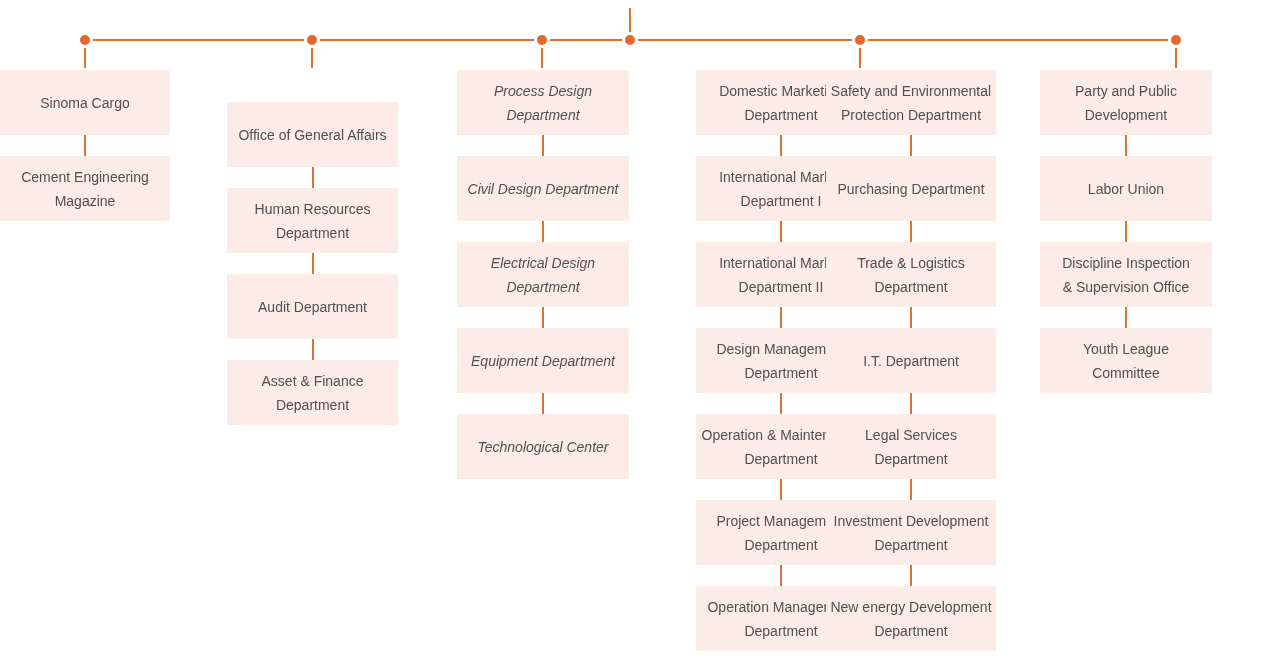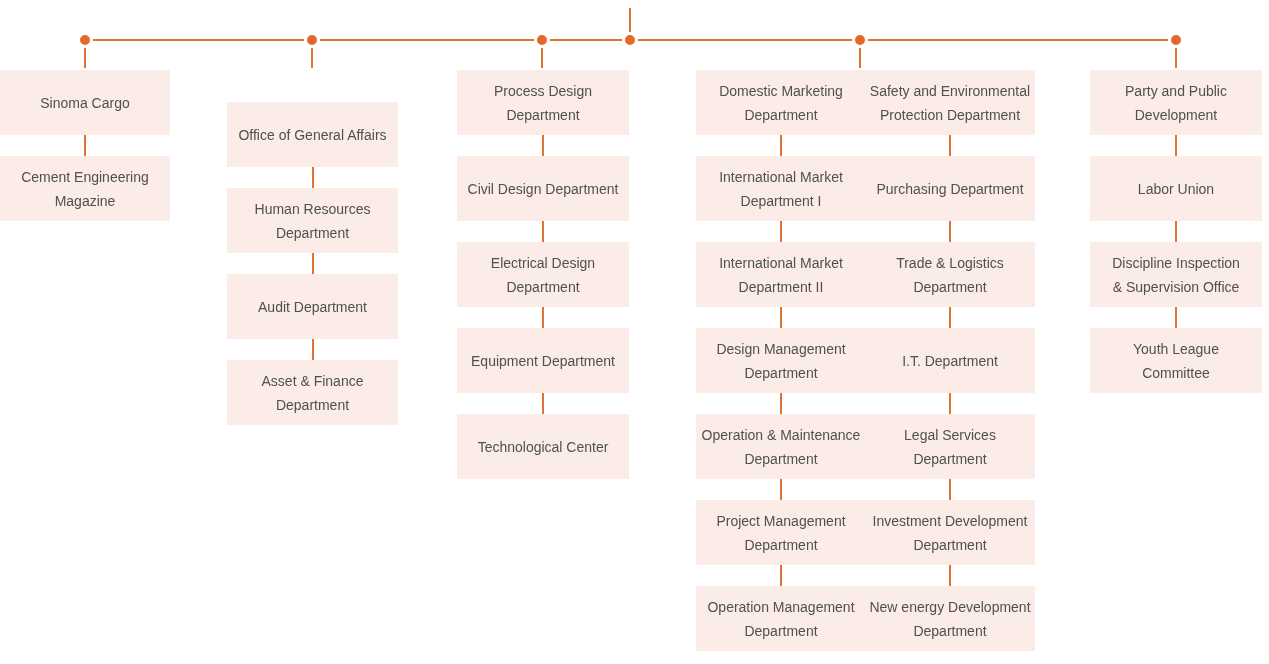--- a/index.html
+++ b/index.html
@@ -46,21 +46,21 @@
 Magazine</div>
     </div>
     <div class="col" style="left: 227px; width: 171px; margin-top: 32px;">
       <div class="box">Office of General Affairs</div>
       <div class="box">Human Resources
 Department</div>
       <div class="box">Audit Department</div>
       <div class="box">Asset &amp; Finance
 Department</div>
     </div>
-    <div class="col" style="left: 457px; width: 172px;">
+    <div class="col" style="left: 457px; width: 172px; font-style: italic;">
       <div class="box">Process Design
 Department</div>
       <div class="box">Civil Design Department</div>
       <div class="box">Electrical Design
 Department</div>
       <div class="box">Equipment Department</div>
       <div class="box">Technological Center</div>
     </div>
     <div class="col" style="left: 686px; width: 170px; margin-left: 10px;">
       <div class="box">Domestic Marketing
@@ -71,35 +71,35 @@
 Department II</div>
       <div class="box">Design Management
 Department</div>
       <div class="box">Operation &amp; Maintenance
 Department</div>
       <div class="box">Project Management
 Department</div>
       <div class="box">Operation Management
 Department</div>
     </div>
-    <div class="col" style="left: 865px; width: 170px;">
+    <div class="col" style="left: 826px; width: 170px;">
       <div class="box">Safety and Environmental
 Protection Department</div>
       <div class="box">Purchasing Department</div>
       <div class="box">Trade &amp; Logistics
 Department</div>
       <div class="box">I.T. Department</div>
       <div class="box">Legal Services
 Department</div>
       <div class="box">Investment Development
 Department</div>
       <div class="box">New energy Development
 Department</div>
     </div>
-    <div class="col" style="left: 1090px; width: 172px;">
+    <div class="col" style="left: 1040px; width: 172px;">
       <div class="box">Party and Public
 Development</div>
       <div class="box">Labor Union</div>
       <div class="box">Discipline Inspection
 &amp; Supervision Office</div>
       <div class="box">Youth League
 Committee</div>
     </div>
   </div>
 

